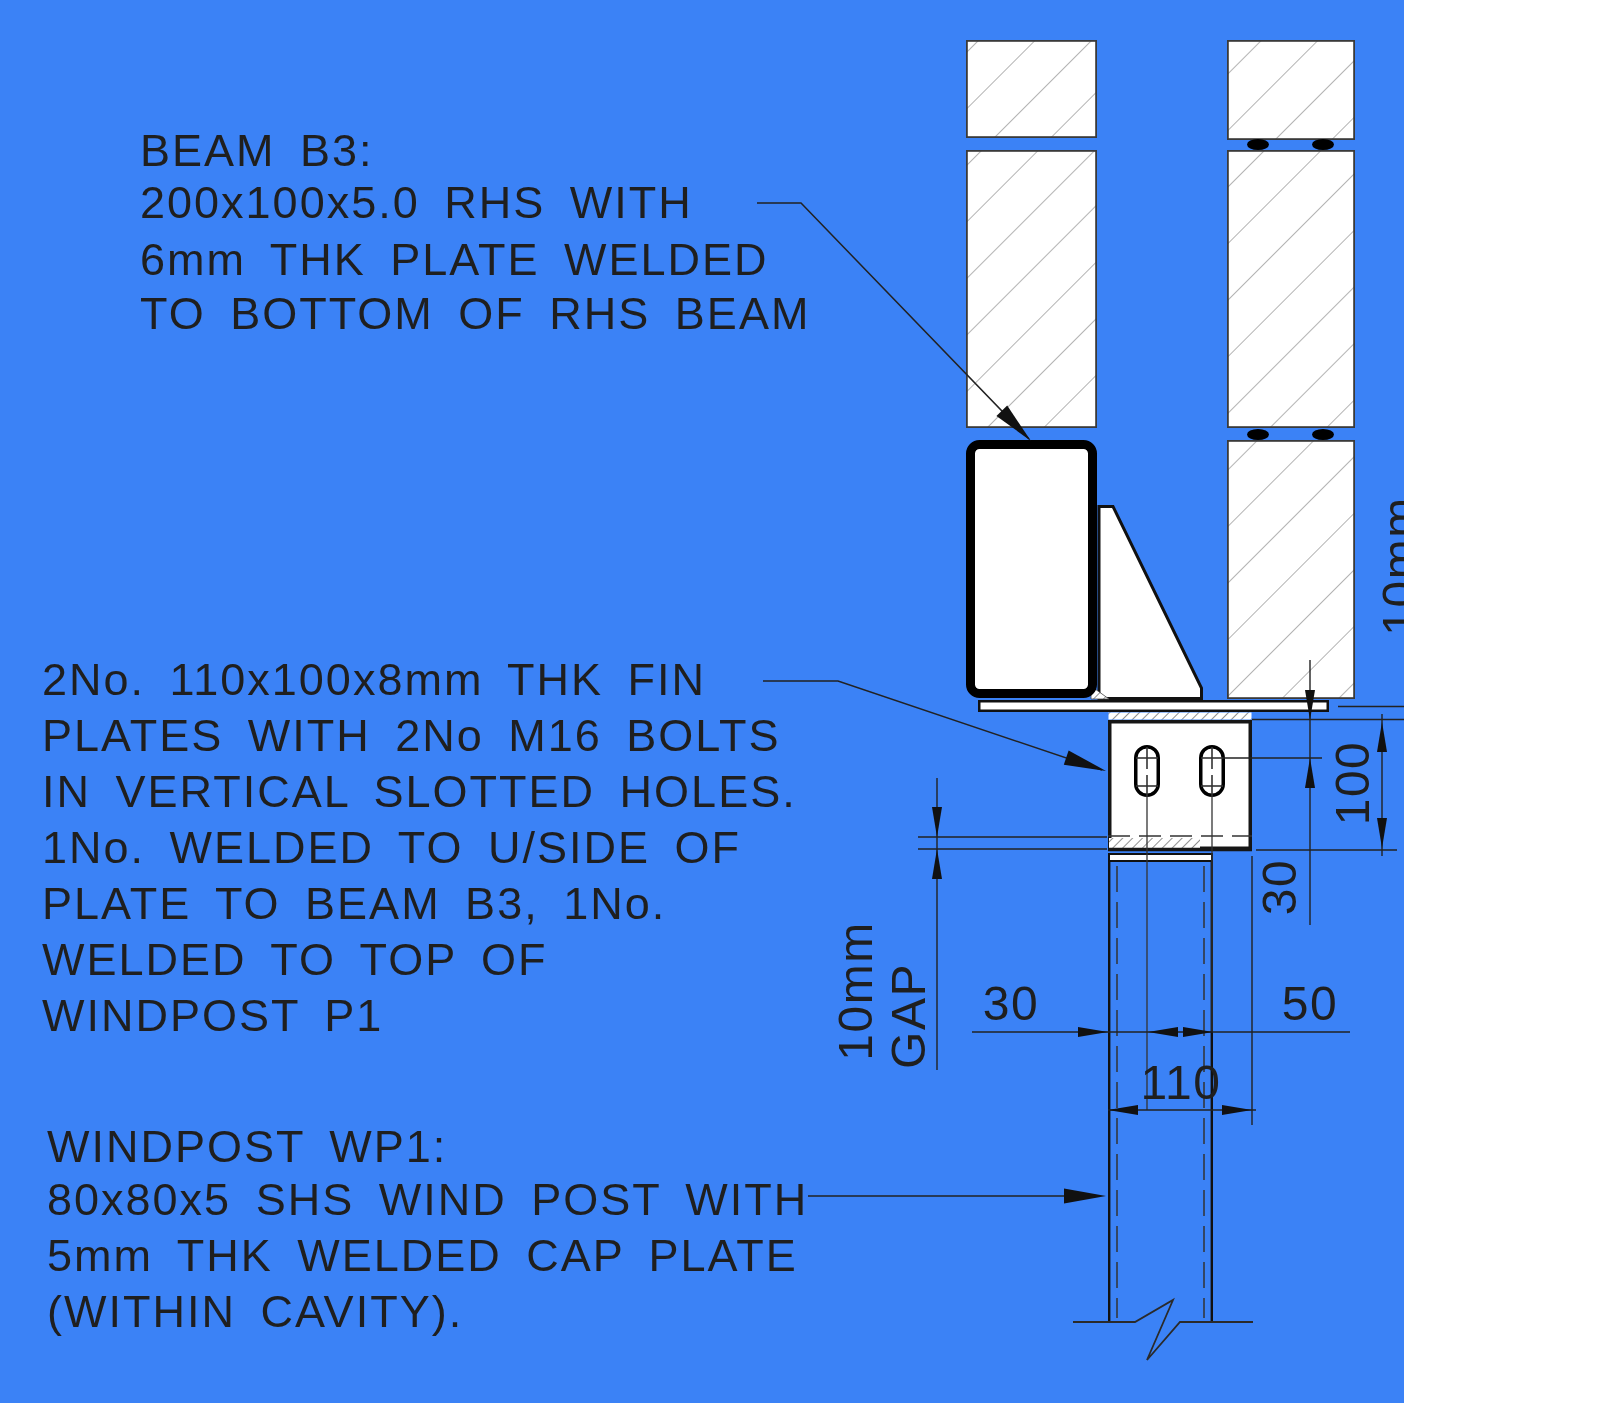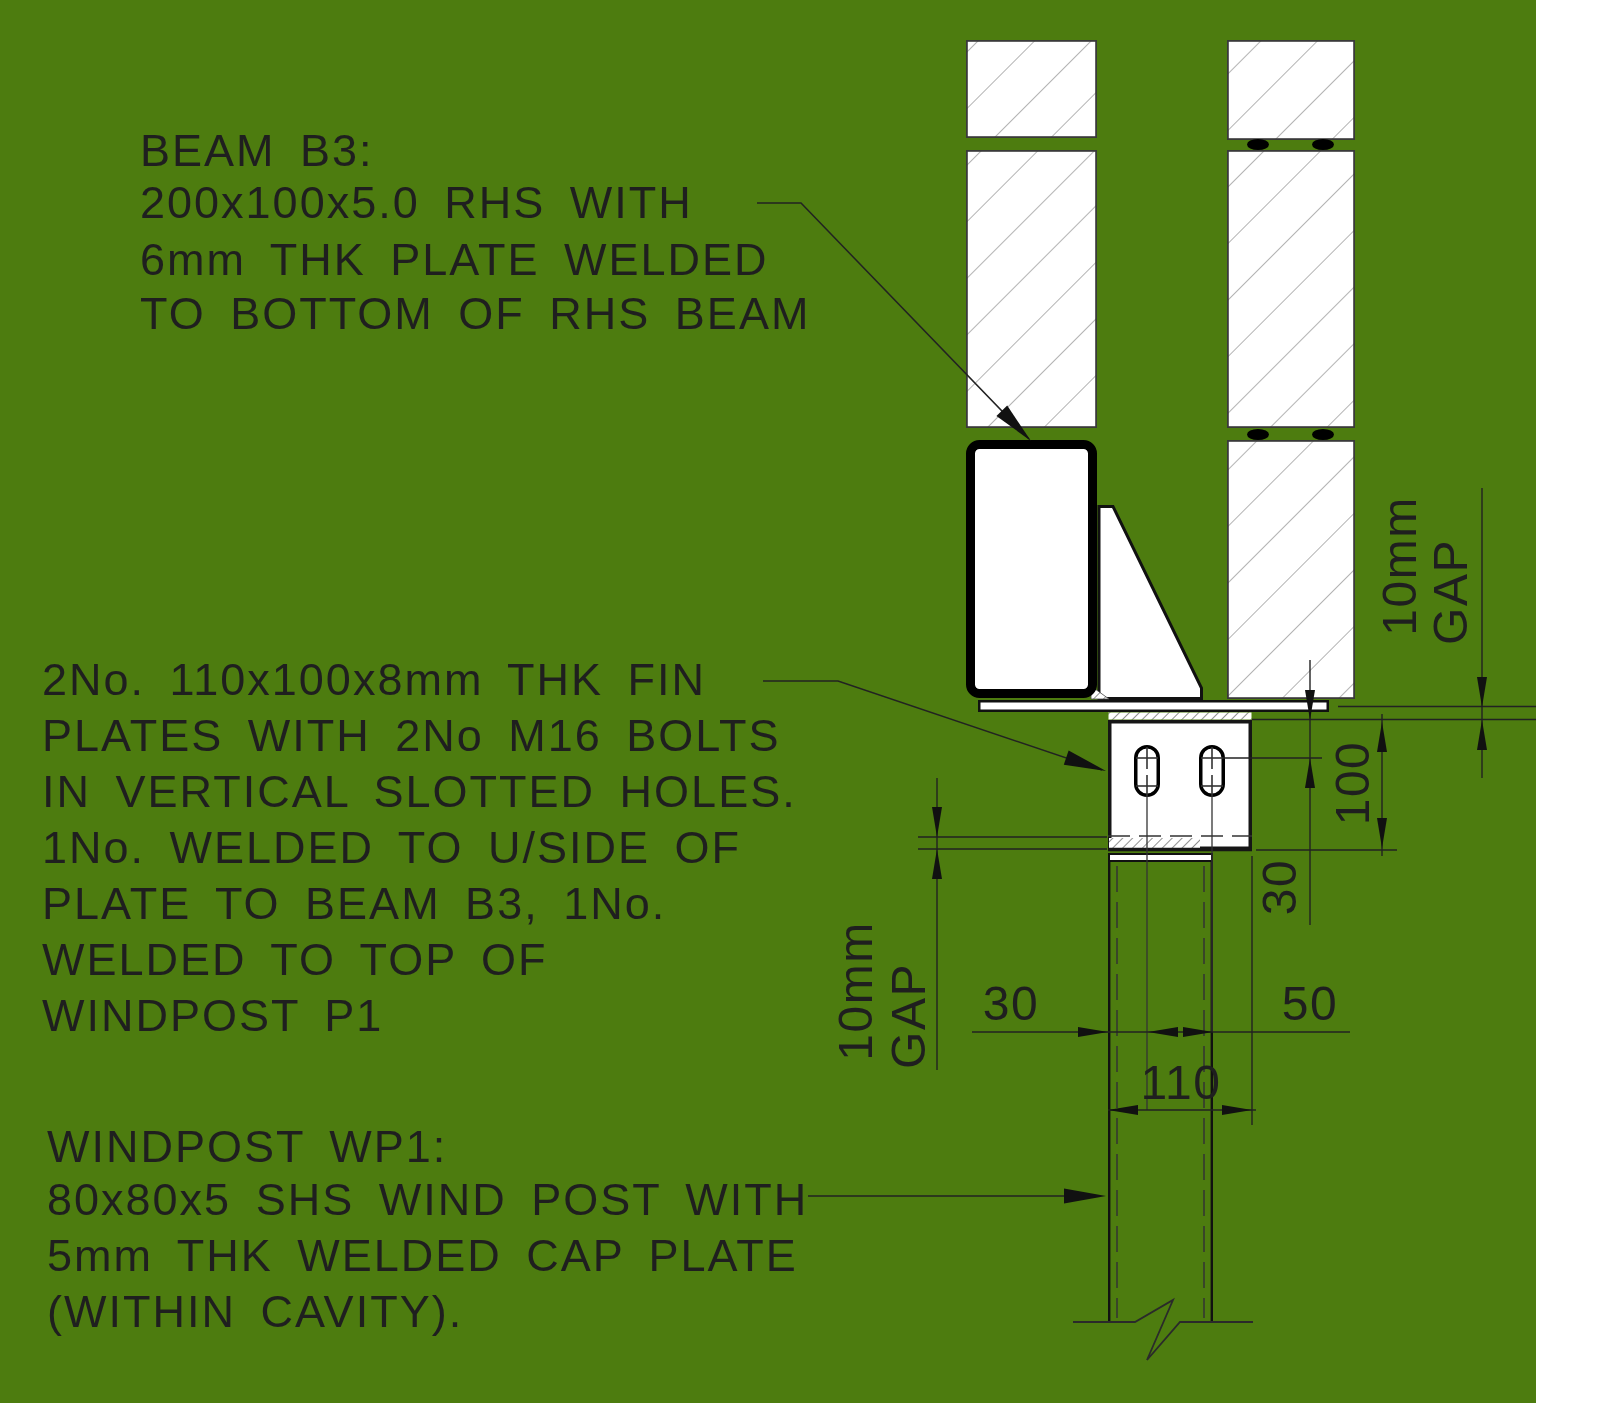--- a/index.html
+++ b/index.html
@@ -1,16 +1,16 @@
 <!DOCTYPE html>
 <html><head>
 <meta charset="utf-8">
 <style>
   html,body{margin:0;padding:0;background:#ffffff;}
-  #page{width:1536px;height:1403px;position:relative;background:#4d7c0f;overflow:hidden;}
+  #page{width:1404px;height:1403px;position:relative;background:#3b82f6;overflow:hidden;}
   svg{display:block;}
   text{fill:#1a1a1a;}
   .note{font-family:"Liberation Sans", sans-serif;font-size:45px;letter-spacing:2px;word-spacing:10px;fill:#1f1f1f;}
   .dim{font-family:"Liberation Sans", sans-serif;font-size:48px;letter-spacing:1.5px;fill:#1f1f1f;}
 </style>
 </head>
 <body>
 
 <div id="page">
 <svg width="1600" height="1403" viewBox="0 0 1600 1403" xmlns="http://www.w3.org/2000/svg">

